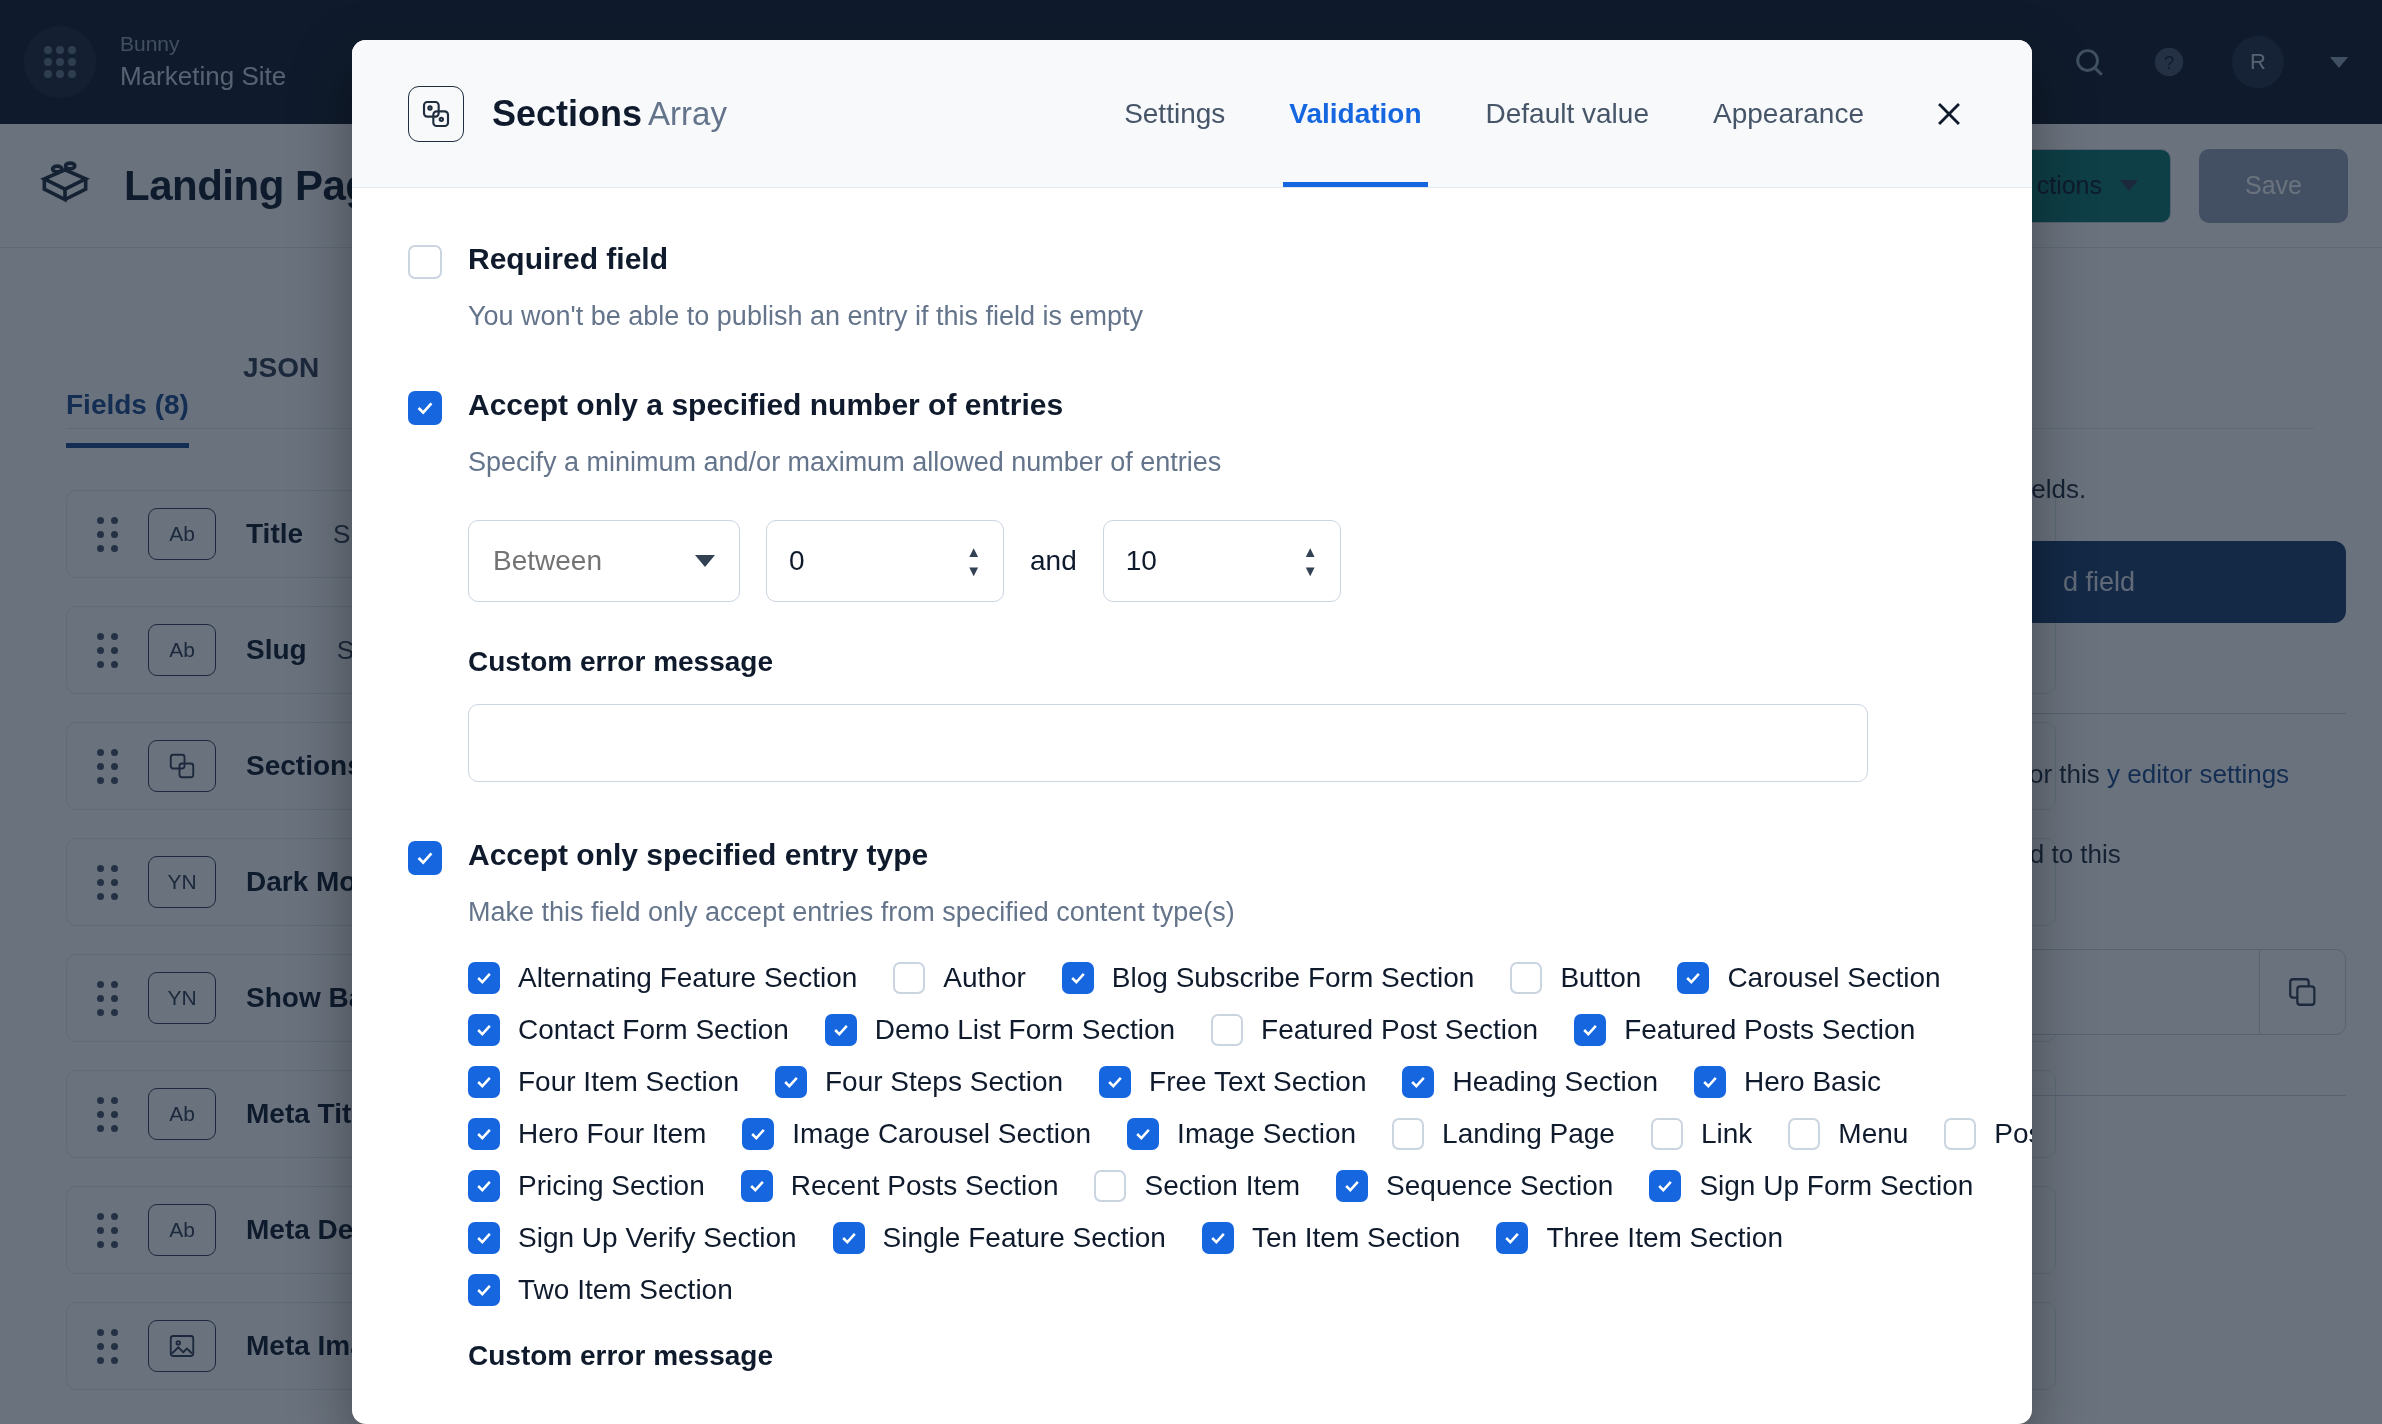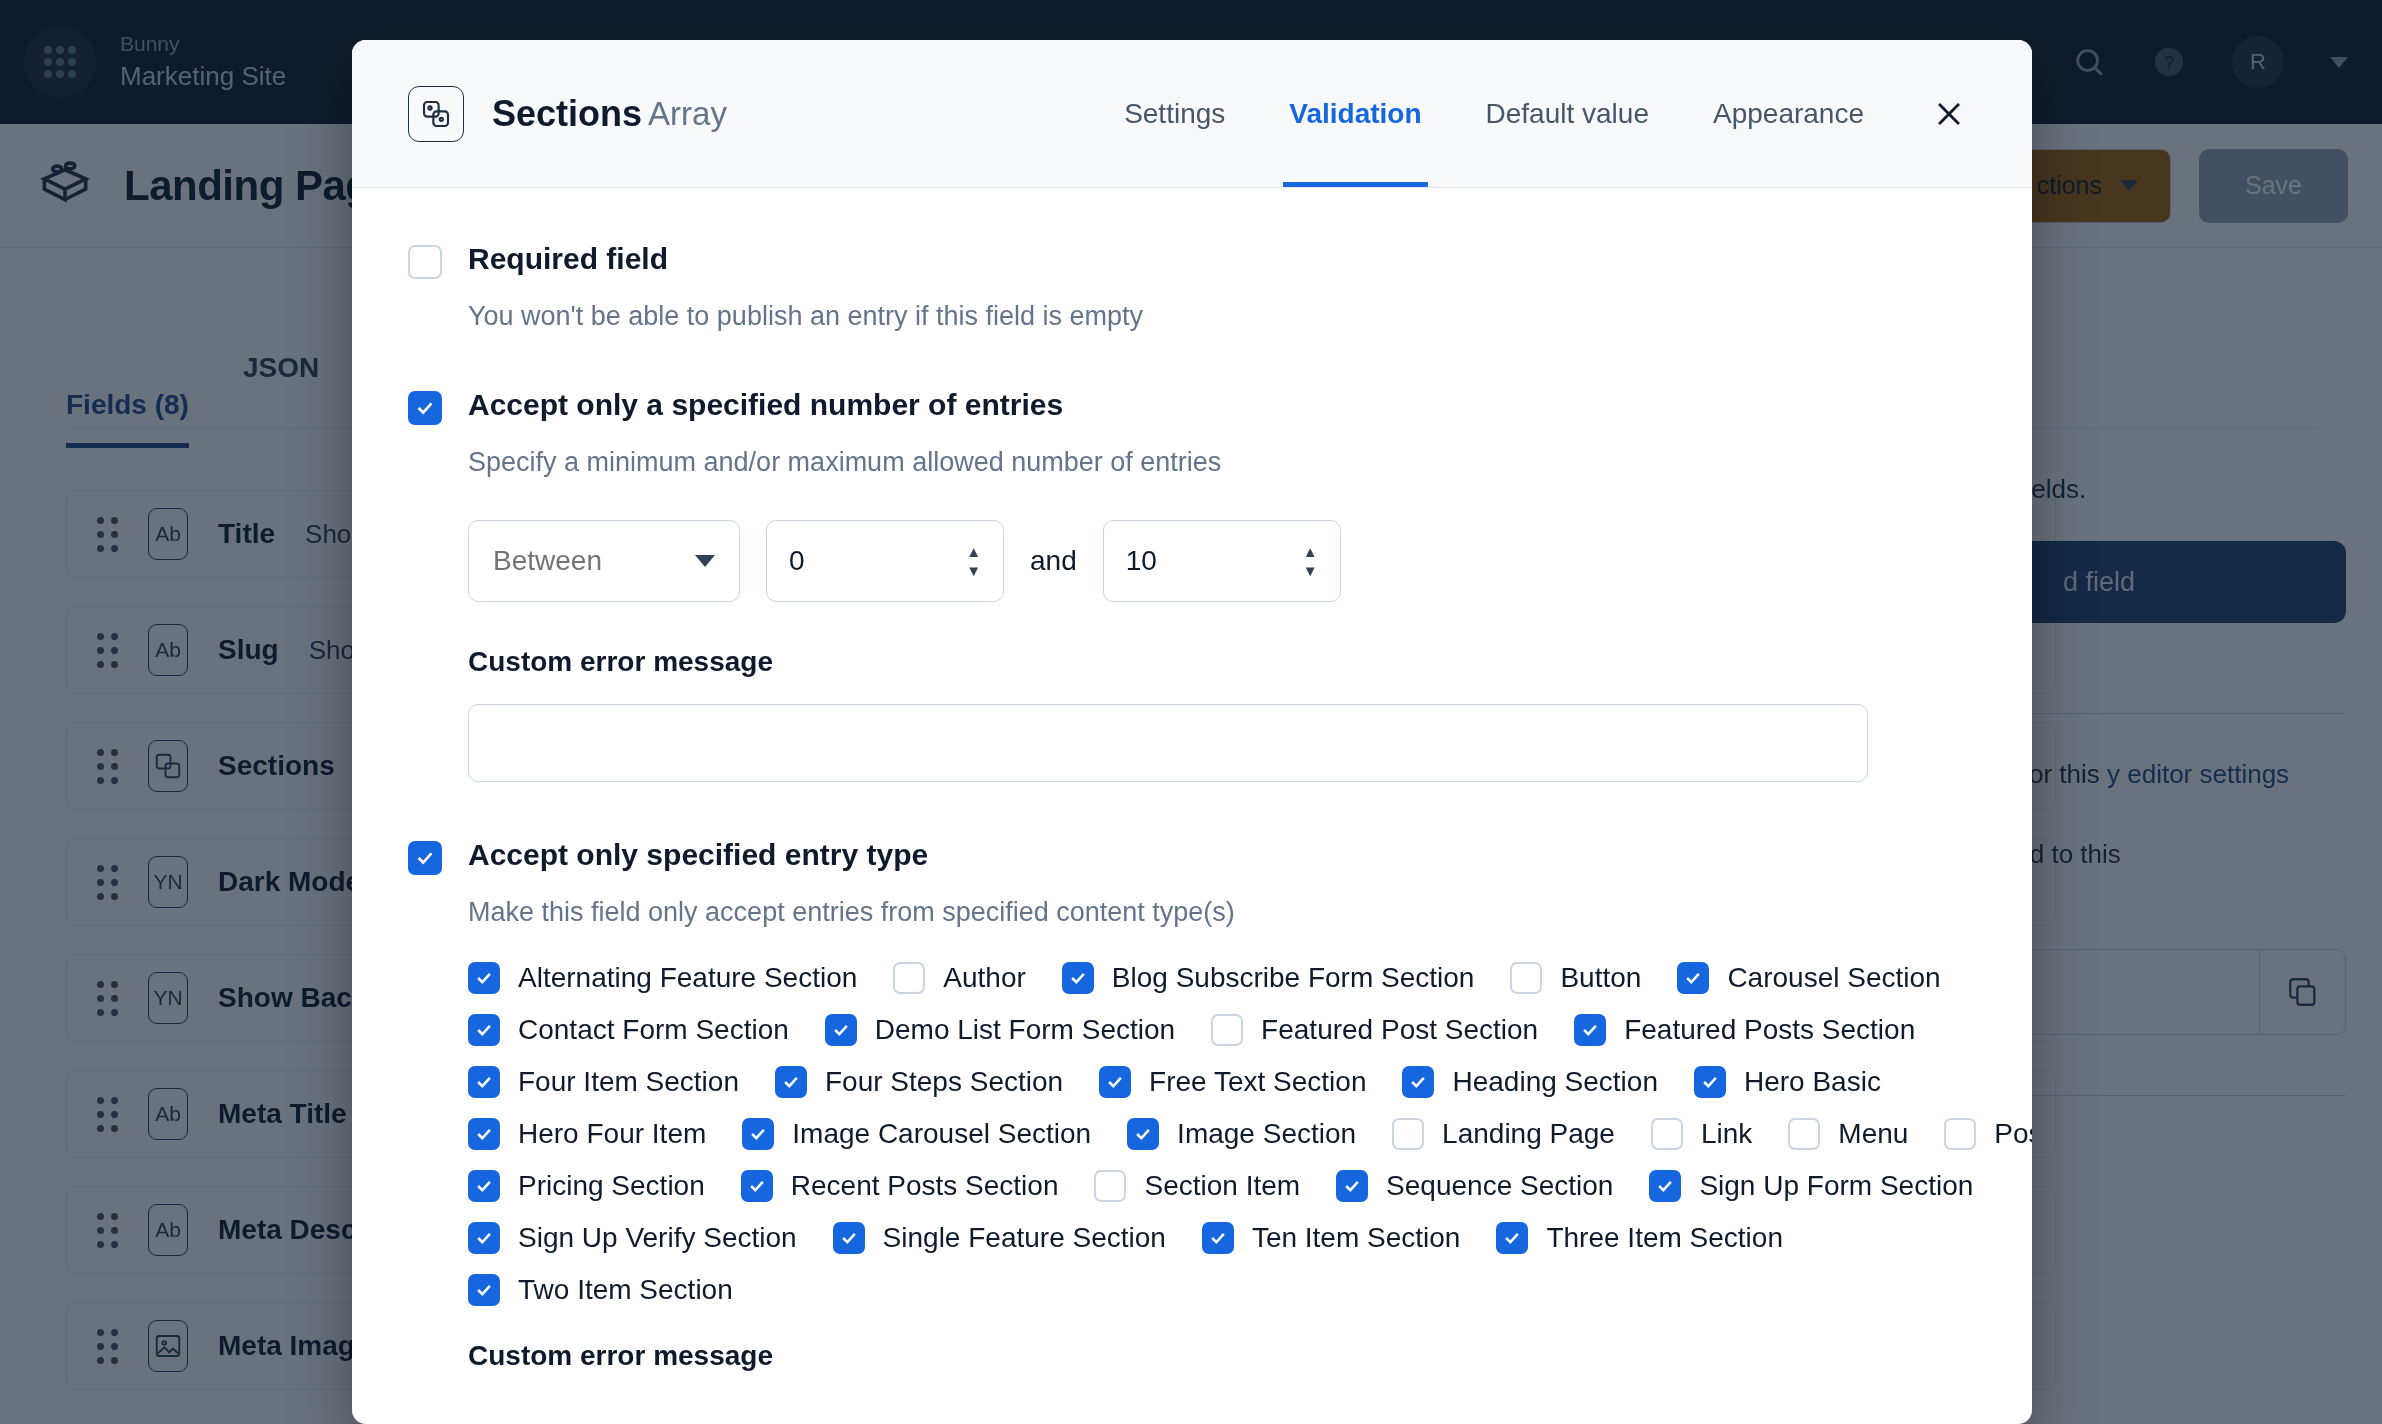--- a/index.html
+++ b/index.html
@@ -46,21 +46,21 @@
   .page-head {
     position: absolute; top: 124px; left: 0; right: 0; height: 124px;
     background: #ffffff; display: flex; align-items: center;
     border-bottom: 1px solid #e2e8f0;
   }
   .lego-icon { margin-left: 34px; margin-right: 28px; }
   .page-title { font-size: 42px; font-weight: bold; color: #0f1b2d; letter-spacing: -0.5px; }
   .head-right { margin-left: auto; display: flex; align-items: center; gap: 28px; padding-right: 34px; }
   .btn-outline {
     height: 74px; padding: 0 32px; border: 1px solid #cbd5e1; border-radius: 10px;
-    background: #a16207; color: #0f1b2d; font-size: 25px;
+    background: #0f766e; color: #0f1b2d; font-size: 25px;
     display: flex; align-items: center; gap: 18px;
   }
   .btn-outline .chev { width: 0; height: 0; border-left: 9px solid transparent; border-right: 9px solid transparent; border-top: 11px solid #334155; }
   .btn-primary {
     height: 74px; padding: 0 46px; border-radius: 10px;
     background: #9aa7ba; color: #ffffff; font-size: 25px;
     display: flex; align-items: center; justify-content: center;
   }
 
   .tabs-row {
@@ -73,21 +73,21 @@
 
   .field-list { position: absolute; top: 490px; left: 66px; width: 1990px; }
   .field-row {
     height: 88px; border: 1px solid #e2e8f0; border-radius: 10px;
     background: #fff; margin-bottom: 28px;
     display: flex; align-items: center; padding: 0 30px; gap: 30px;
   }
   .grip { display: grid; grid-template-columns: repeat(2, 7px); gap: 7px; }
   .grip i { width: 7px; height: 7px; border-radius: 50%; background: #475569; display: block; }
   .ftype {
-    width: 40px; height: 52px; border: 1.6px solid #334155; border-radius: 9px;
+    width: 68px; height: 52px; border: 1.6px solid #334155; border-radius: 9px;
     display: flex; align-items: center; justify-content: center;
     font-size: 21px; color: #334155;
   }
   .fname { font-size: 28px; font-weight: bold; color: #0f1b2d; }
   .fmeta { font-size: 26px; color: #334155; }
 
   .right-panel { position: absolute; top: 470px; right: 0; width: 530px; padding-right: 36px; }
   .rp-text { font-size: 26px; color: #1f2d3f; line-height: 1.5; }
   .rp-btn-primary {
     margin-top: 32px; height: 82px; border-radius: 12px; background: #1c3f6e;

